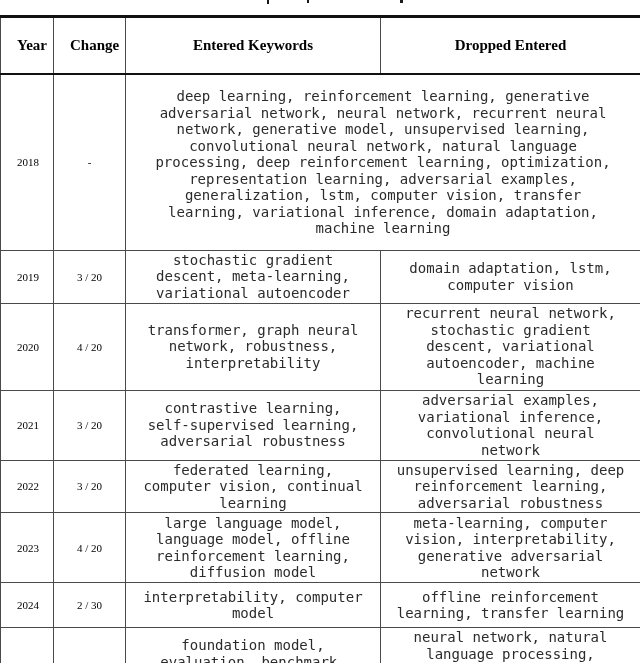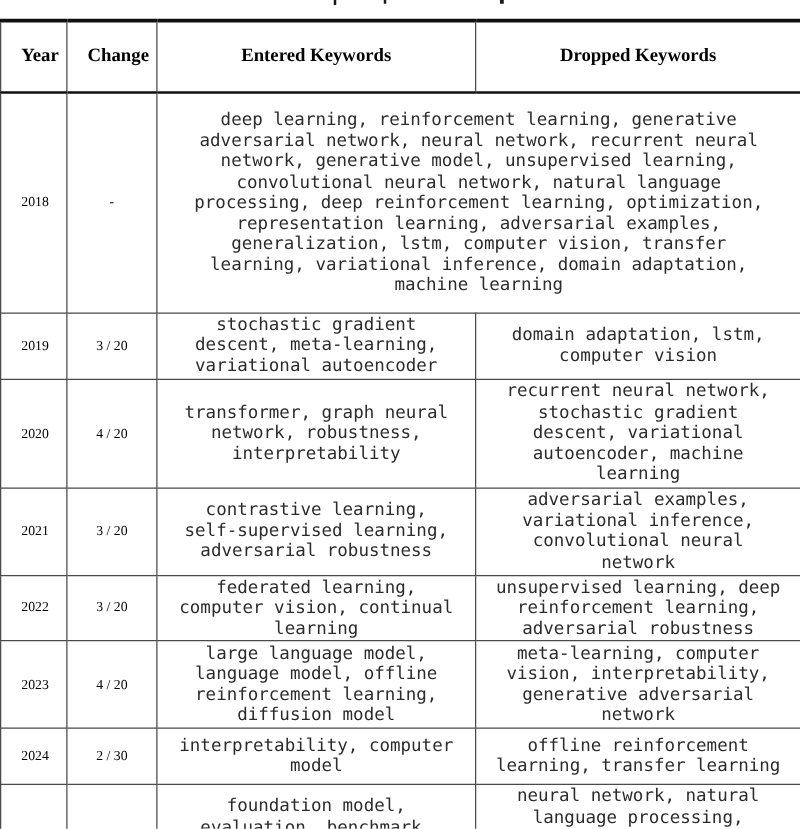--- a/index.html
+++ b/index.html
@@ -79,21 +79,21 @@
     <col style="width:53px">
     <col style="width:72px">
     <col style="width:255px">
     <col style="width:260px">
   </colgroup>
   <thead>
     <tr>
       <th>Year</th>
       <th>Change</th>
       <th>Entered Keywords</th>
-      <th>Dropped Keywords</th>
+      <th>Dropped Entered</th>
     </tr>
   </thead>
   <tbody>
     <tr class="h-2018">
       <td class="year-cell">2018</td>
       <td class="change-cell">-</td>
       <td class="kw merged" colspan="2">deep learning, reinforcement learning, generative adversarial network, neural network, recurrent neural network, generative model, unsupervised learning, convolutional neural network, natural language processing, deep reinforcement learning, optimization, representation learning, adversarial examples, generalization, lstm, computer vision, transfer learning, variational inference, domain adaptation, machine learning</td>
     </tr>
     <tr class="h-2019">
       <td class="year-cell">2019</td>

